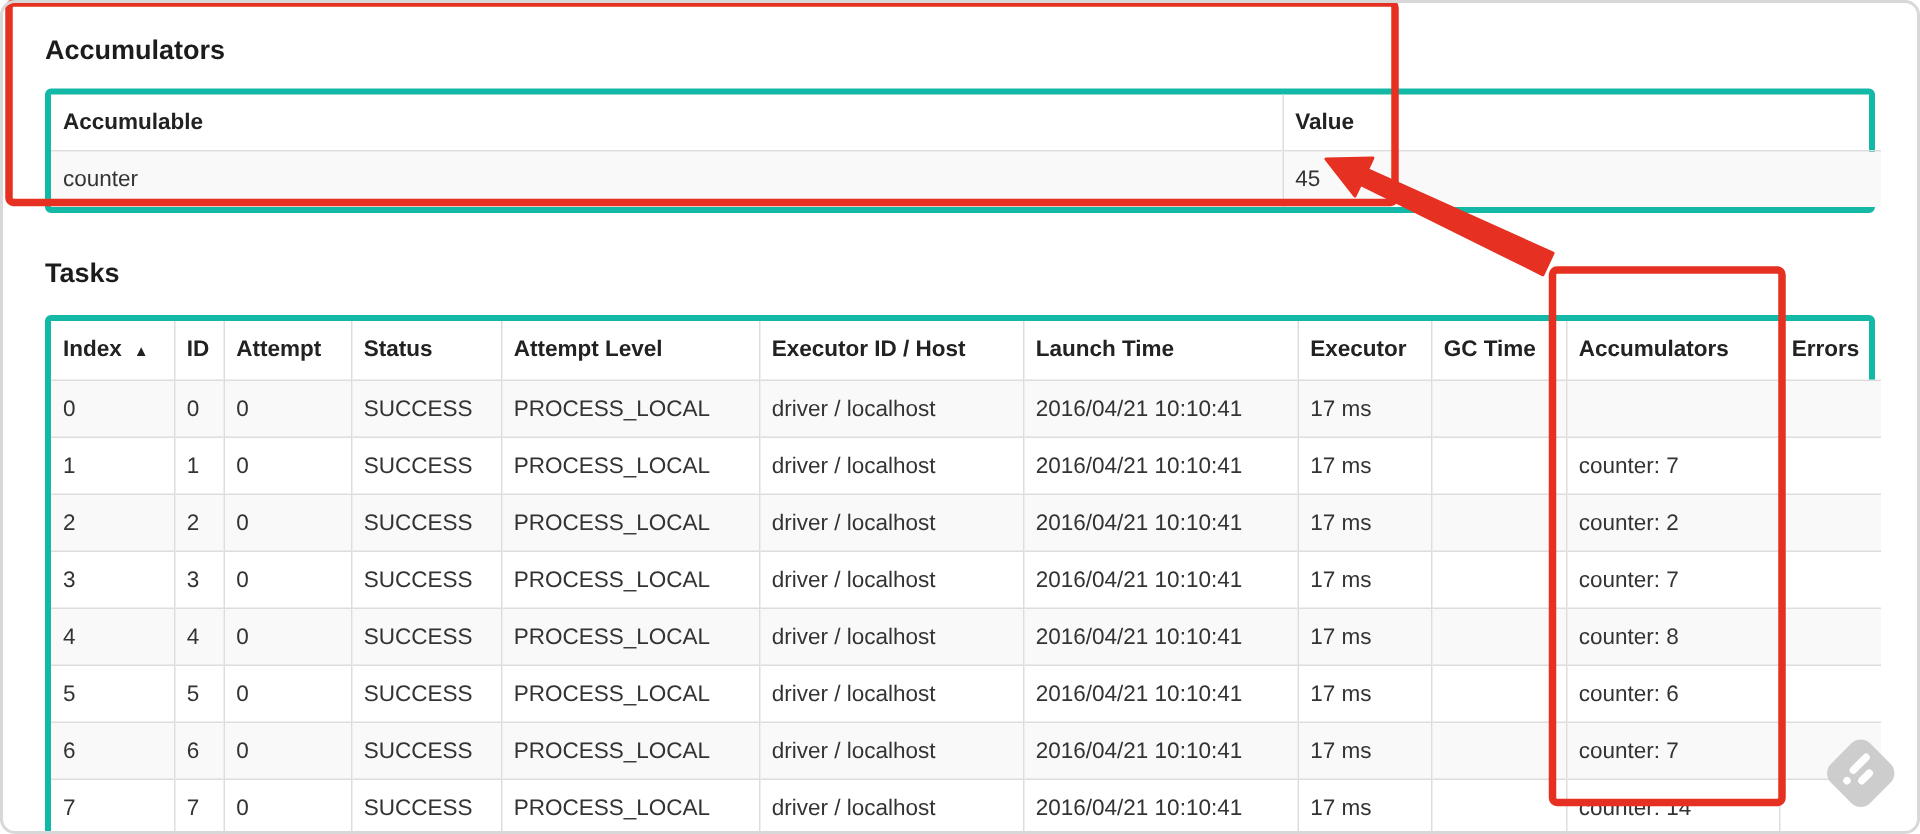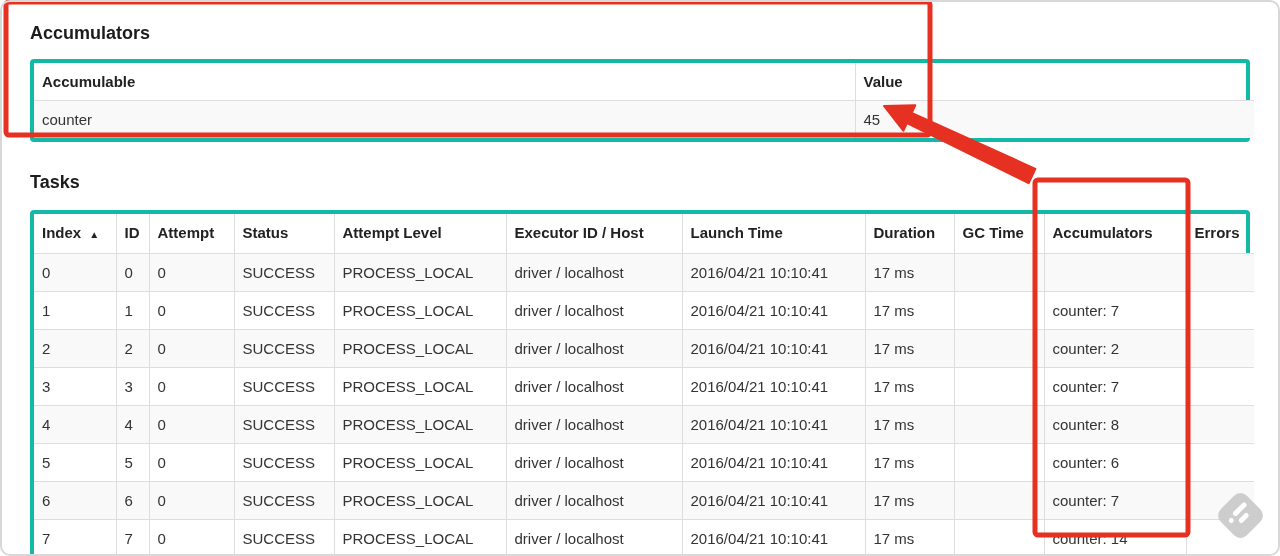--- a/index.html
+++ b/index.html
@@ -100,21 +100,21 @@
       </colgroup>
       <thead>
         <tr>
           <th><span>Index</span><span class="sort-caret">▲</span></th>
           <th>ID</th>
           <th>Attempt</th>
           <th>Status</th>
           <th>Attempt Level</th>
           <th>Executor ID / Host</th>
           <th>Launch Time</th>
-          <th>Duration</th>
+          <th>Executor</th>
           <th>GC Time</th>
           <th>Accumulators</th>
           <th>Errors</th>
         </tr>
       </thead>
       <tbody id="tasks-tbody">
           <tr>
     <td>0</td>
     <td>0</td>
     <td>0</td>

